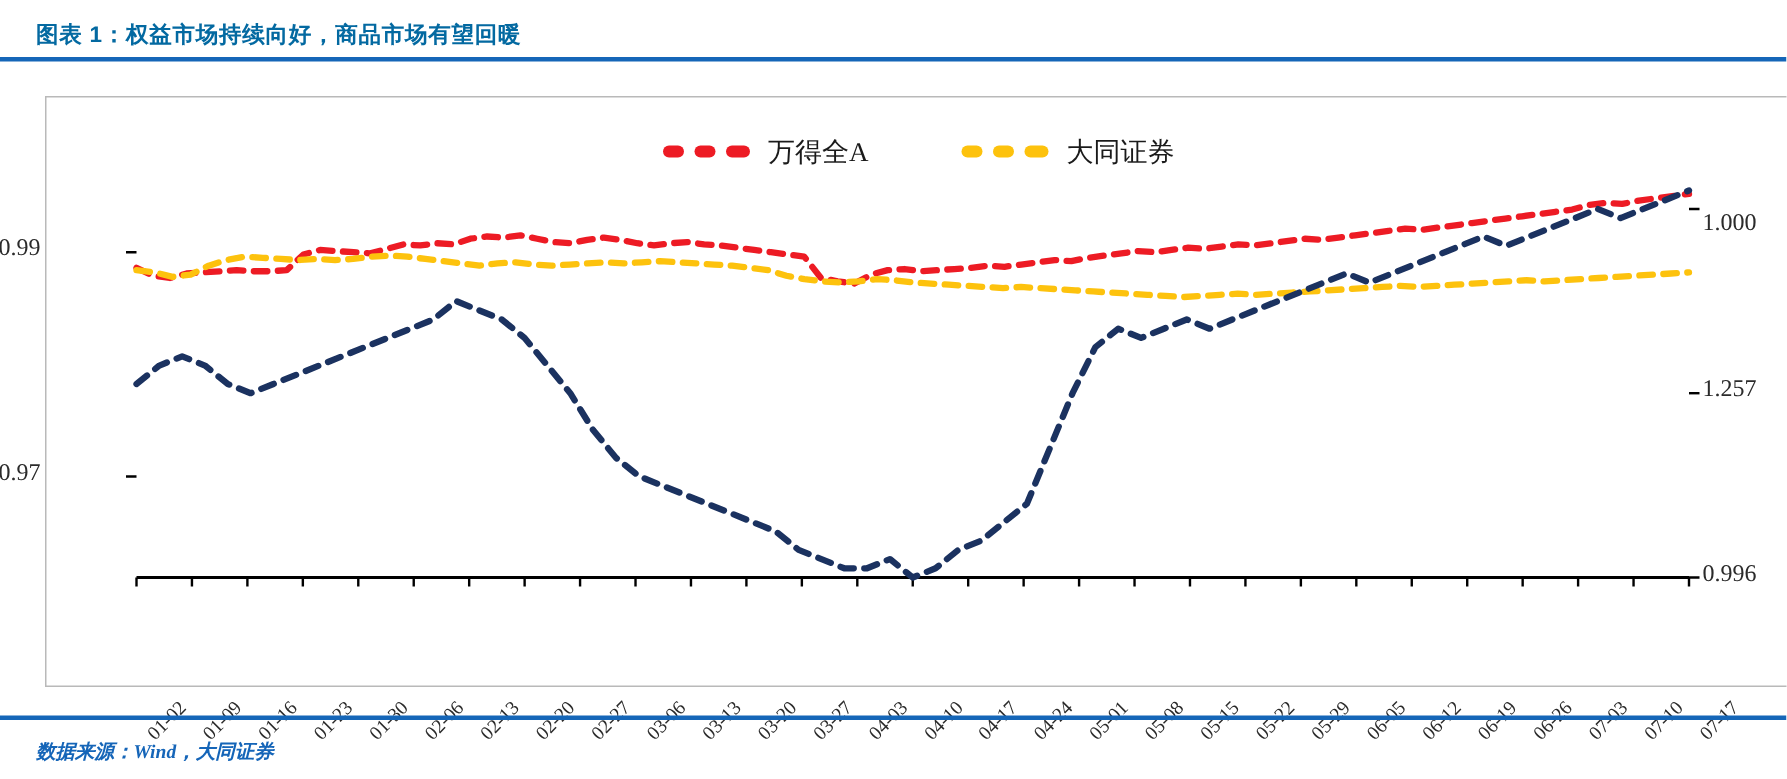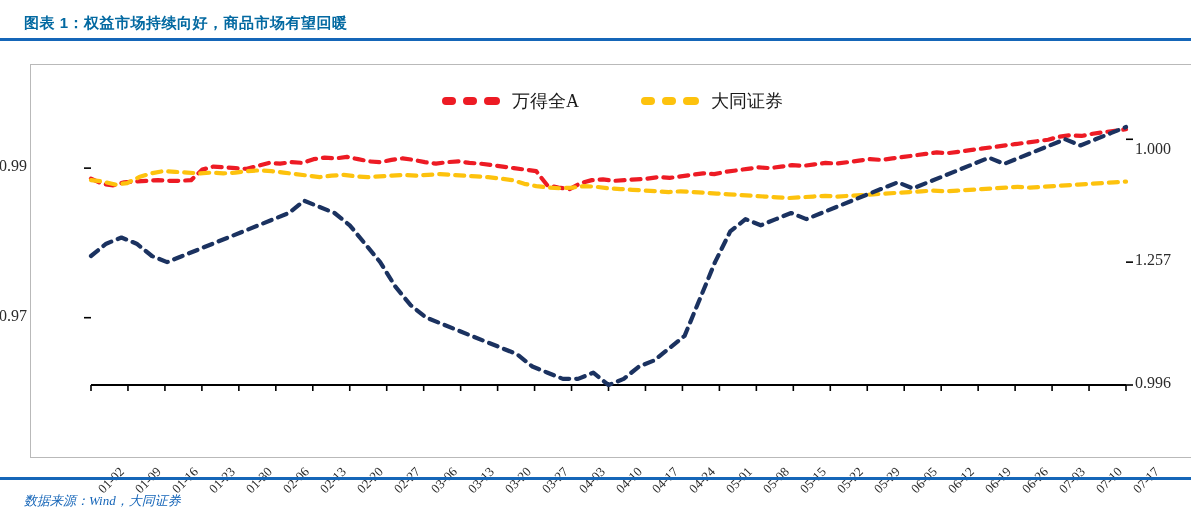--- a/index.html
+++ b/index.html
@@ -11,21 +11,21 @@
   .title{
     position:absolute;left:24px;top:14px;
     font-family:"Liberation Sans",sans-serif;
     font-weight:bold;font-size:15px;color:#0369a1;
     letter-spacing:.5px;white-space:nowrap;
   }
   .rule-top{position:absolute;left:0;top:38px;width:1191px;height:3px;background:#1566b8;}
   .rule-bot{position:absolute;left:0;top:477px;width:1191px;height:3px;background:#1566b8;}
   .source{
     position:absolute;left:24px;top:492px;
-    font-family:"Liberation Serif",serif;font-style:italic;font-weight:normal;
+    font-family:"Liberation Serif",serif;font-style:italic;font-weight:bold;
     font-size:13px;color:#1565b8;white-space:nowrap;
   }
   .panel{
     position:absolute;left:30px;top:64px;width:1163px;height:394px;
     border:1px solid #b9b9b9;background:#fff;box-sizing:border-box;
   }
   .legend{
     position:absolute;left:0;top:24px;width:1163px;
     display:flex;justify-content:center;align-items:center;gap:62px;
     pointer-events:none;

